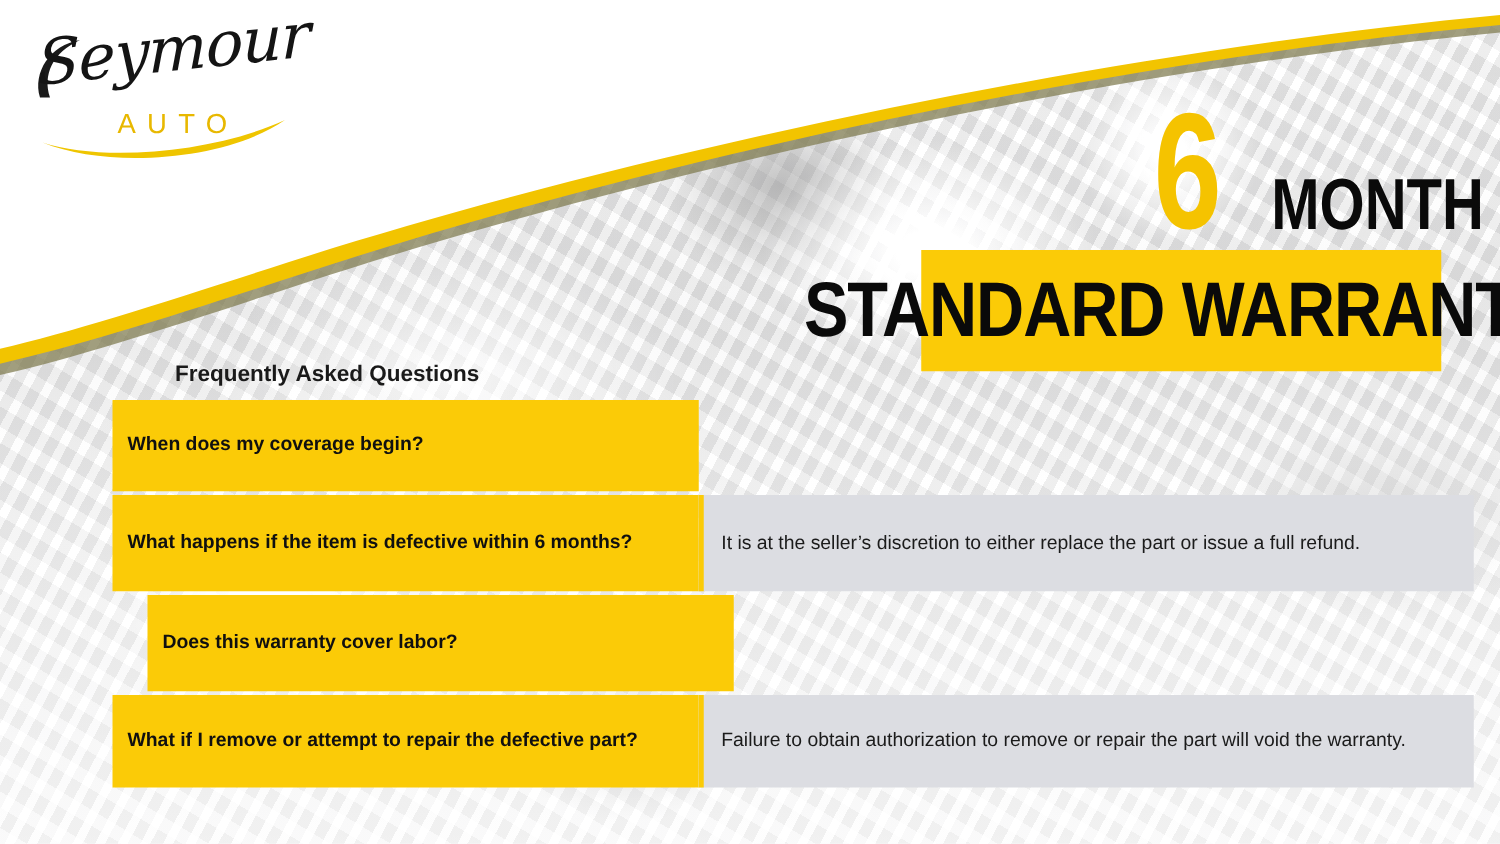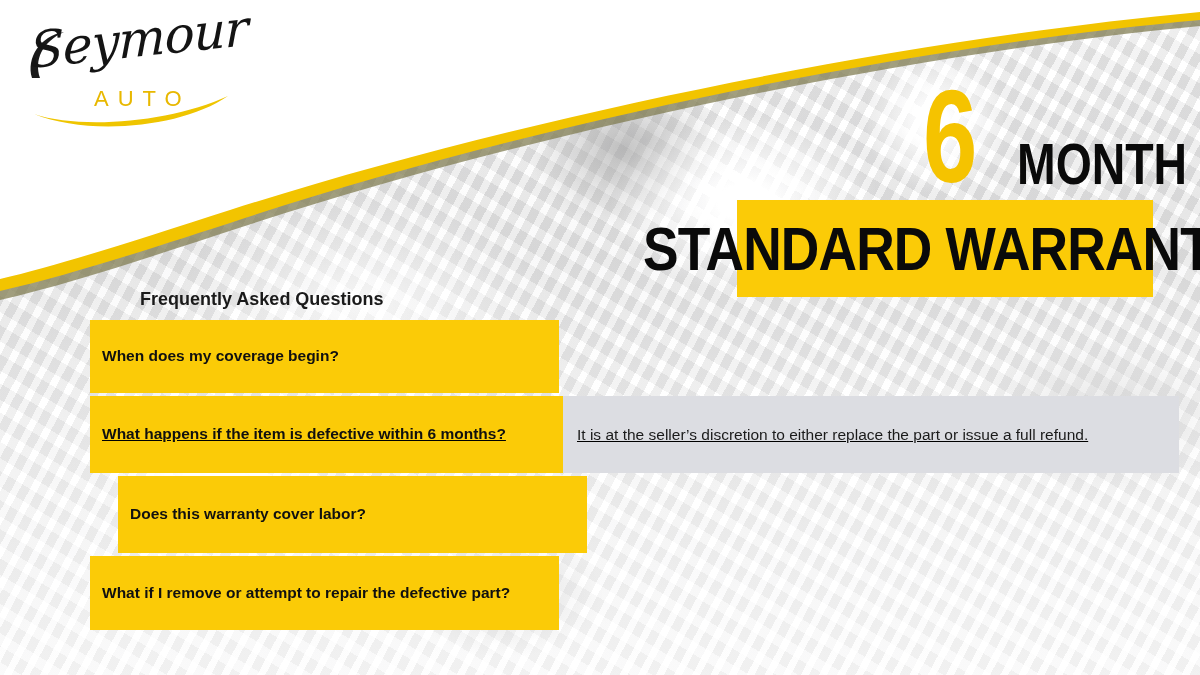--- a/index.html
+++ b/index.html
@@ -187,21 +187,21 @@
     display: flex;
     align-items: center;
     font-family: "Liberation Sans", sans-serif;
     font-weight: 400;
     font-size: 15.5px;
     line-height: 1.38;
     color: #1b1b1b;
     text-align: justify;
   }
   .r1 { height: 73px; }
-  .r2 { height: 77px; text-decoration: underline; }
+  .r2 { height: 77px; }
   .r3 { height: 77px; padding-left: 28px; }
   .r4 { height: 74px; }
 </style>
 </head>
 <body>
 
 <div id="slide">
 
   <div class="bg-photo"></div>
   <div class="bg-soft-wash"></div>
@@ -247,17 +247,18 @@
       <div class="faq-q">What happens if the item is defective within 6 months?</div>
       <div class="faq-a">It is at the seller’s discretion to either replace the part or issue a full refund.</div>
     </div>
 
     <div class="faq-row r3">
       <div class="faq-q">Does this warranty cover labor?</div>
     </div>
 
     <div class="faq-row r4">
       <div class="faq-q">What if I remove or attempt to repair the defective part?</div>
+      <div class="faq-a">Failure to obtain authorization to remove or repair the part will void the warranty.</div>
     </div>
 
   </div>
 
 </div>
 
 </body></html>

